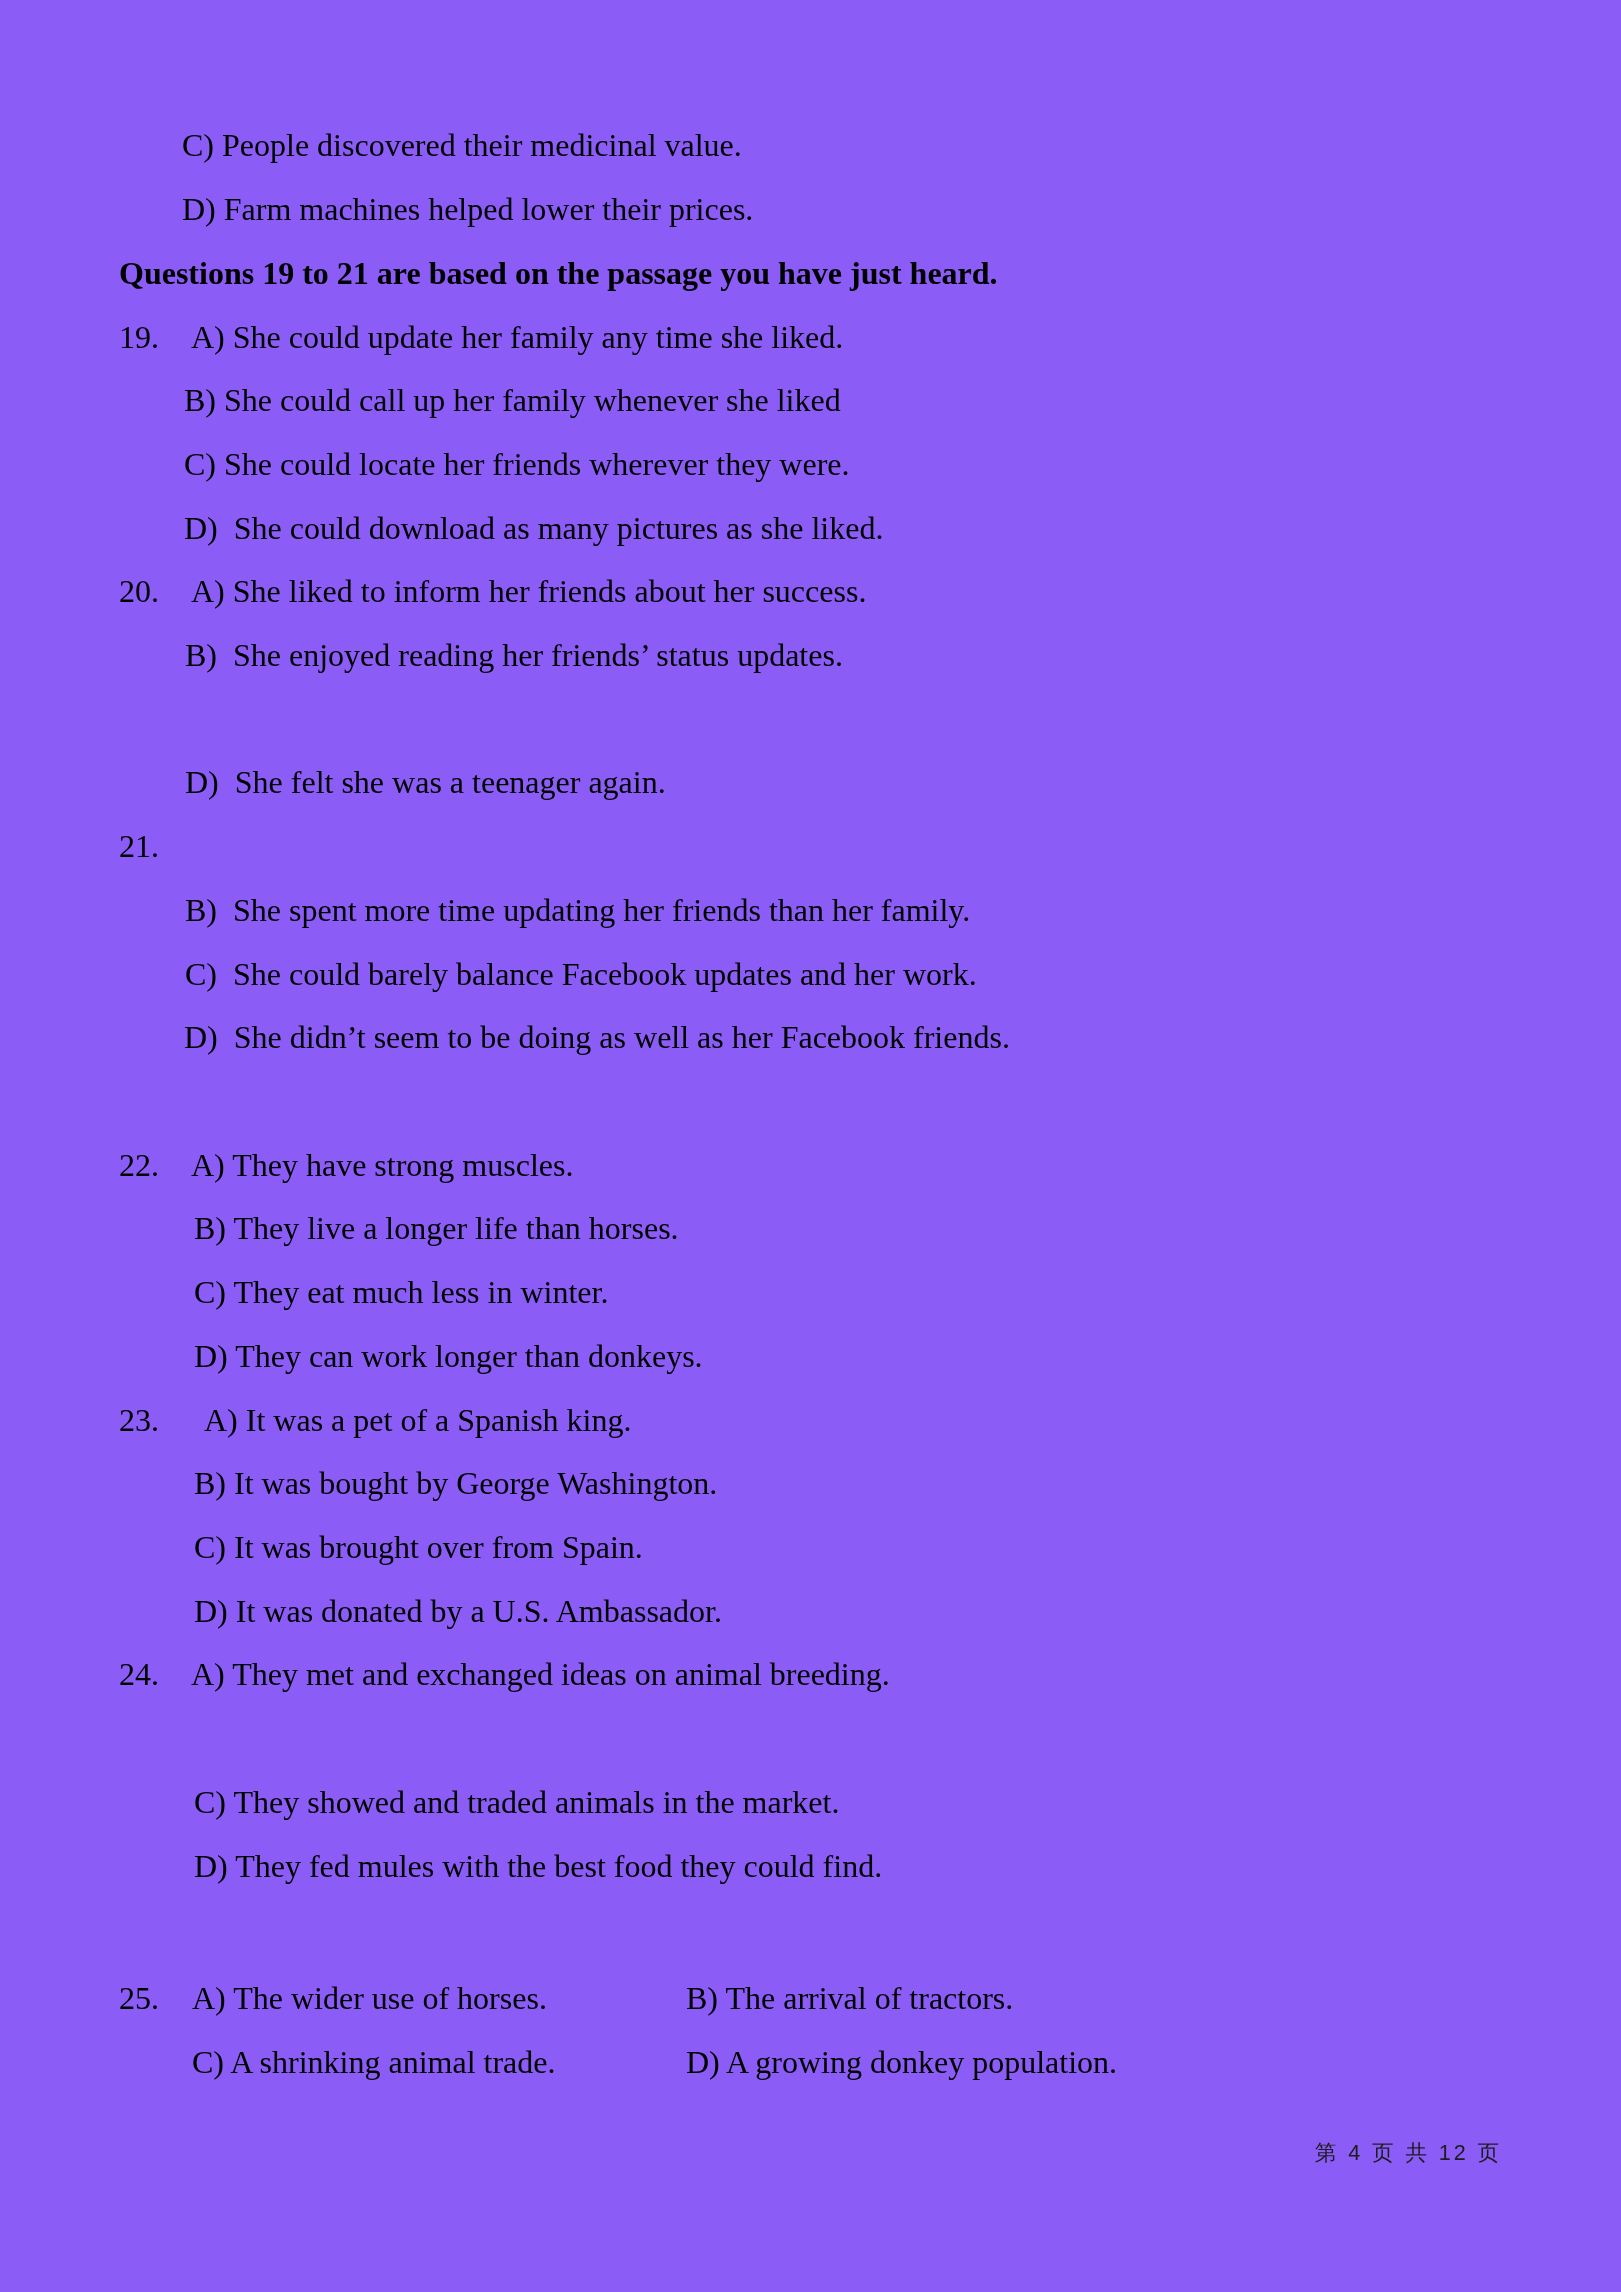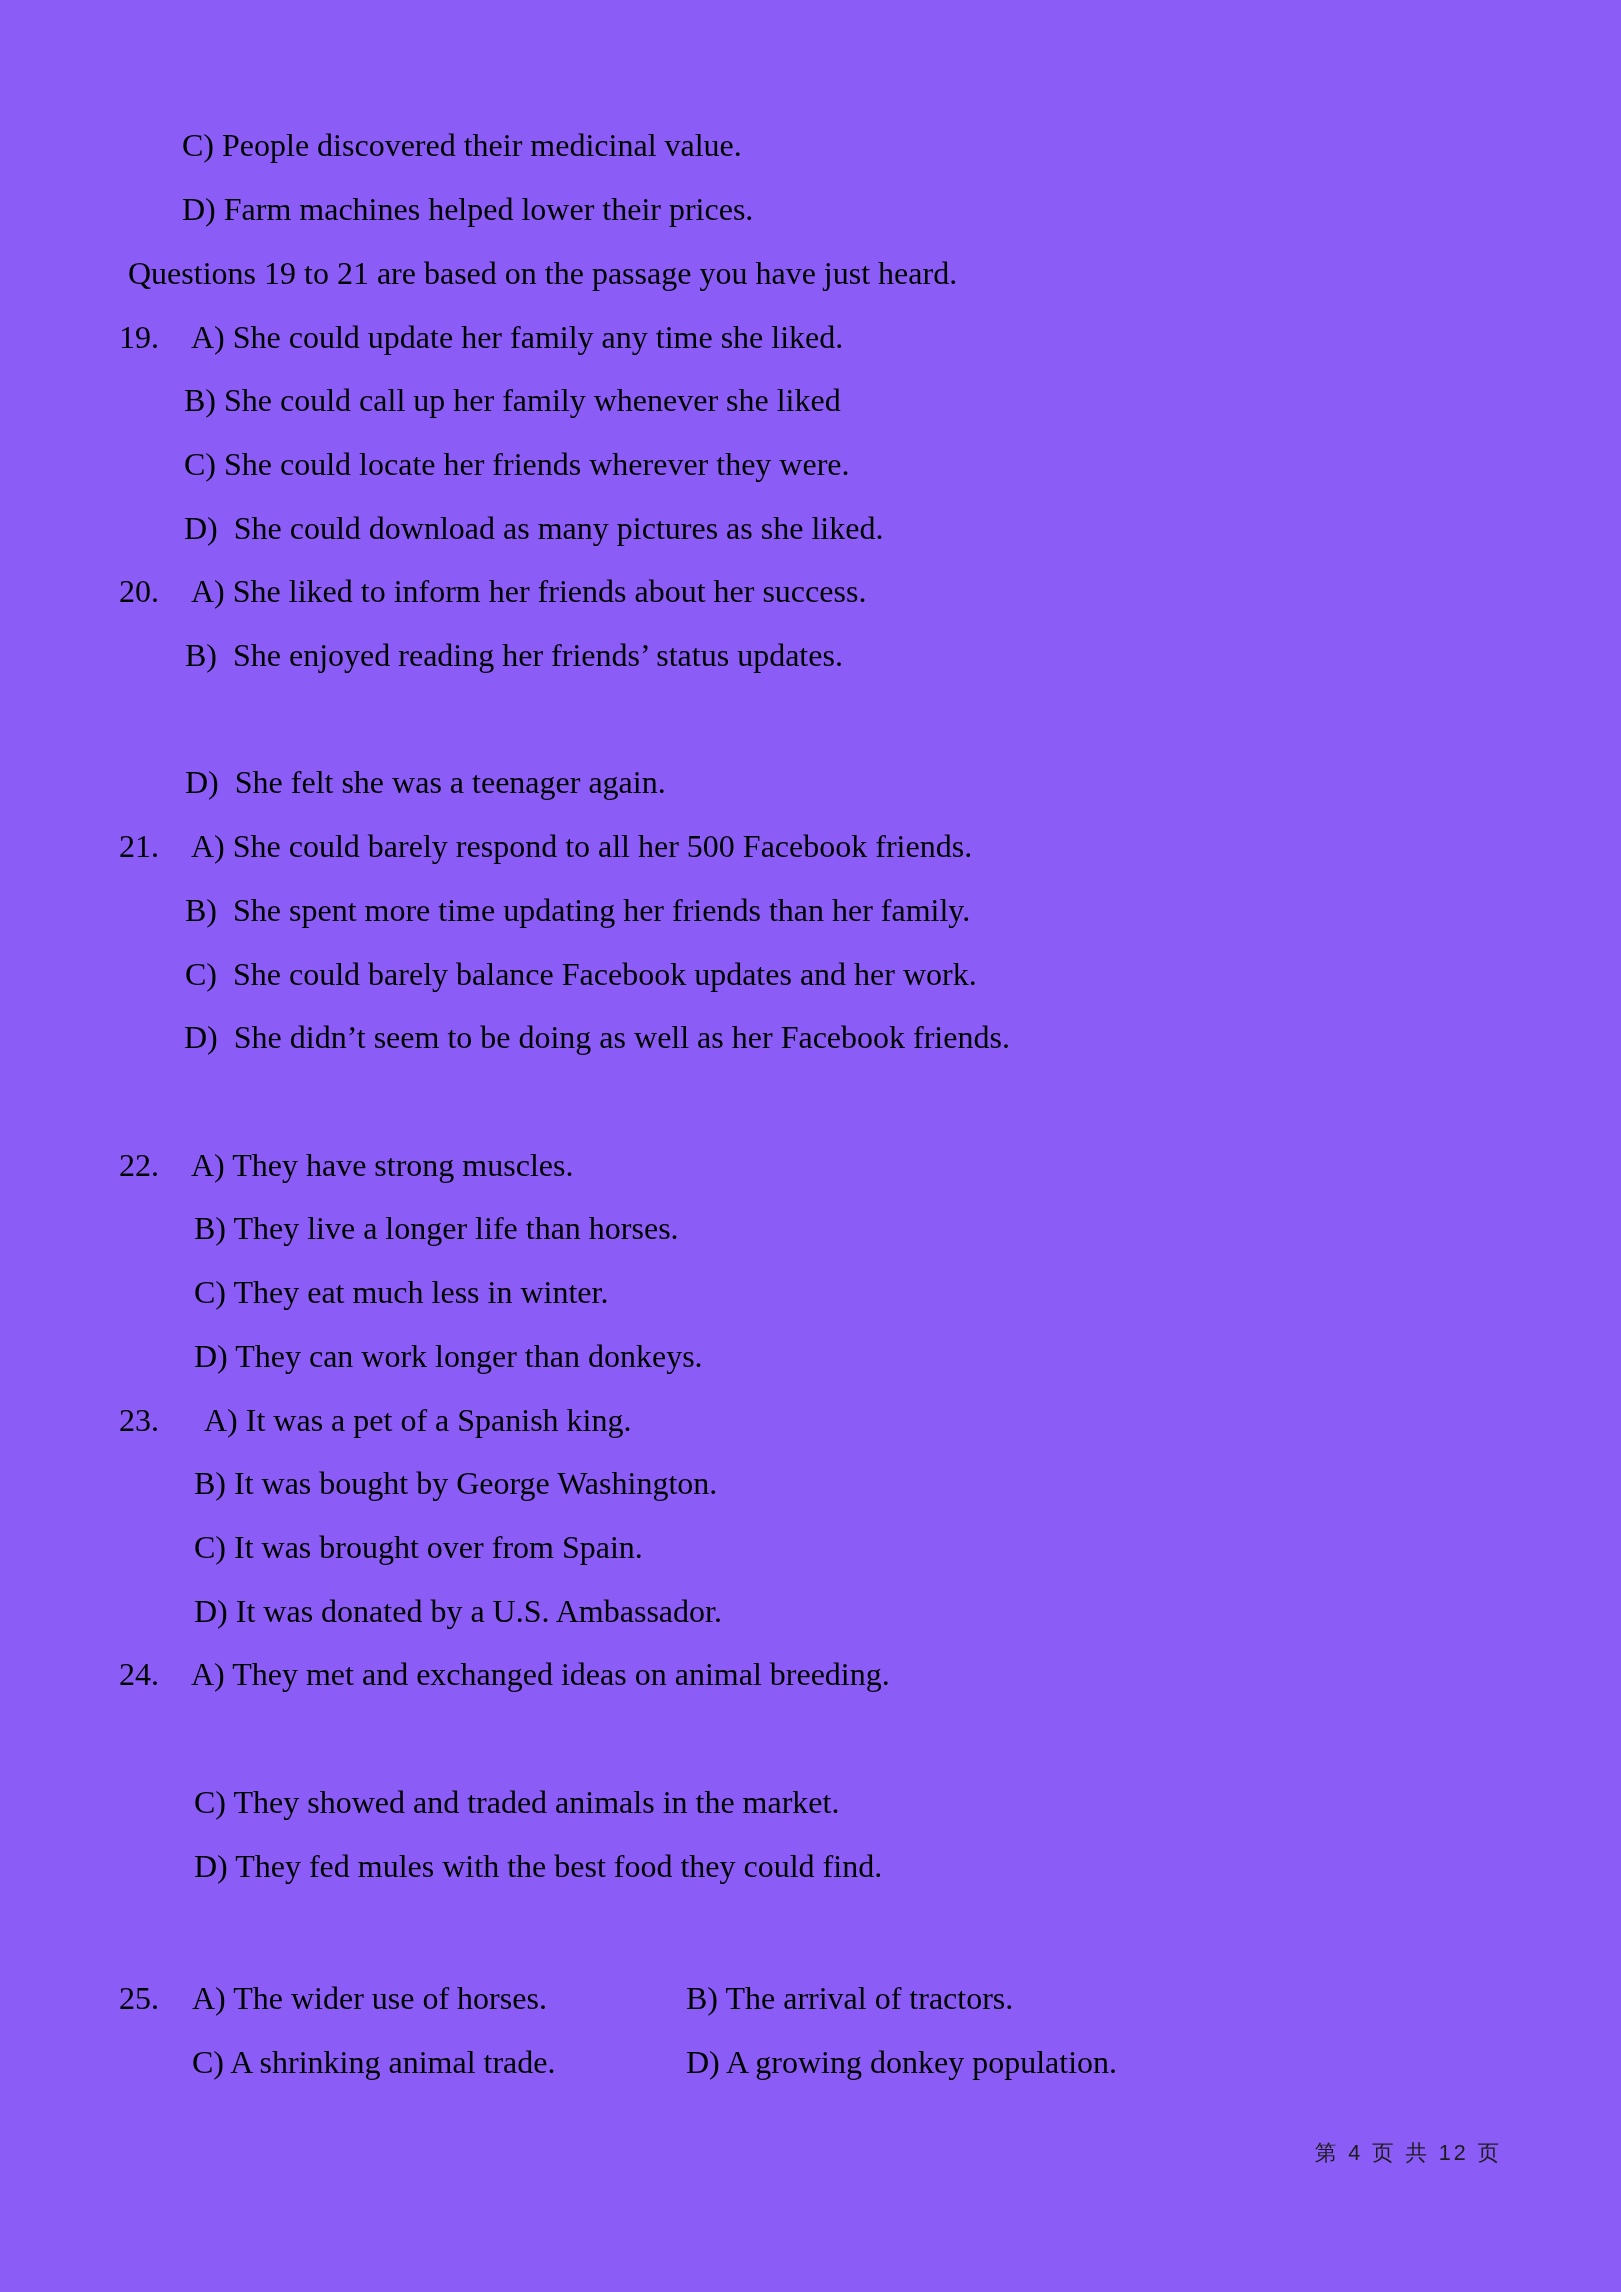--- a/index.html
+++ b/index.html
@@ -23,22 +23,22 @@
     width: 100%;
     height: 64px;
     line-height: 1.05;
   }
   .row span {
     position: absolute;
     top: 0;
     white-space: pre;
   }
   .heading span {
-    font-weight: normal;
-    left: 128px;
+    font-weight: bold;
+    left: 119px;
   }
   .qnum { left: 119px; }
   .footer {
     position: absolute;
     top: 2138px;
     right: 119px;
     font-family: "Liberation Sans", sans-serif;
     font-size: 21.6px;
     letter-spacing: 2.9px;
     color: #1c1c1c;
@@ -81,21 +81,20 @@
     </div>
   <div class="row" style="top:639px">
       <span style="left:185px">B)  She enjoyed reading her friends’ status updates.</span>
     </div>
   <div class="row" style="top:766px">
       <span style="left:185px">D)  She felt she was a teenager again.</span>
     </div>
 
   <div class="row" style="top:830px">
       <span class="qnum">21.</span>
-      <span style="left:191px">A) She could barely respond to all her 500 Facebook friends.</span>
     </div>
   <div class="row" style="top:894px">
       <span style="left:185px">B)  She spent more time updating her friends than her family.</span>
     </div>
   <div class="row" style="top:958px">
       <span style="left:185px">C)  She could barely balance Facebook updates and her work.</span>
     </div>
   <div class="row" style="top:1021px">
       <span style="left:184px">D)  She didn’t seem to be doing as well as her Facebook friends.</span>
     </div>

